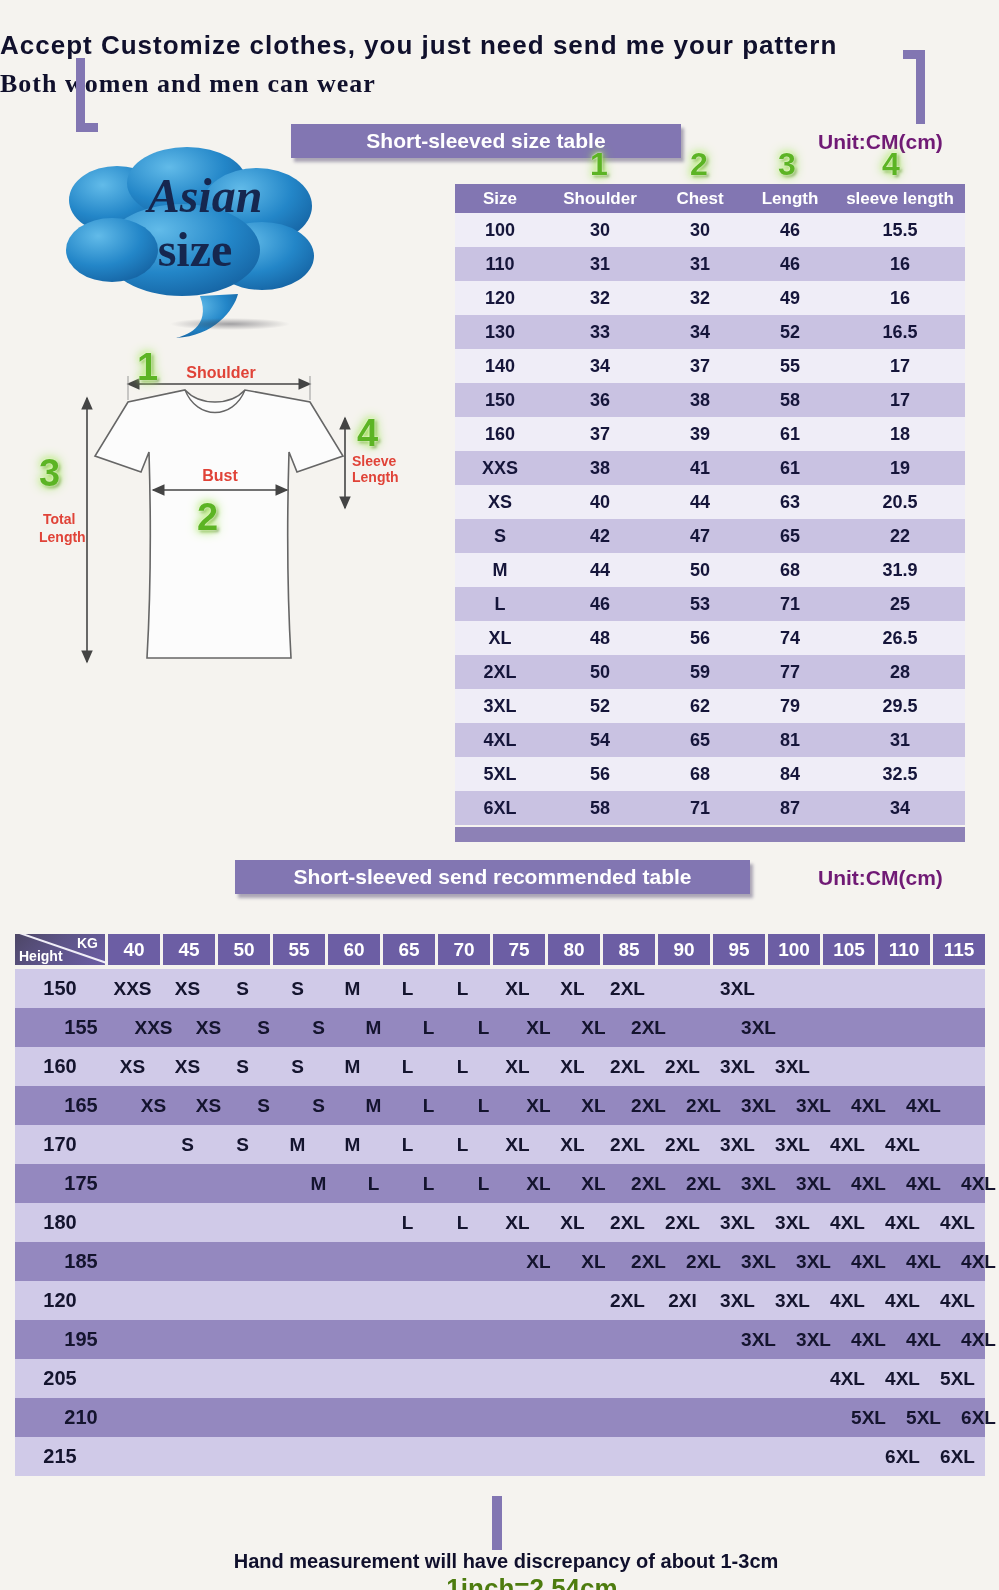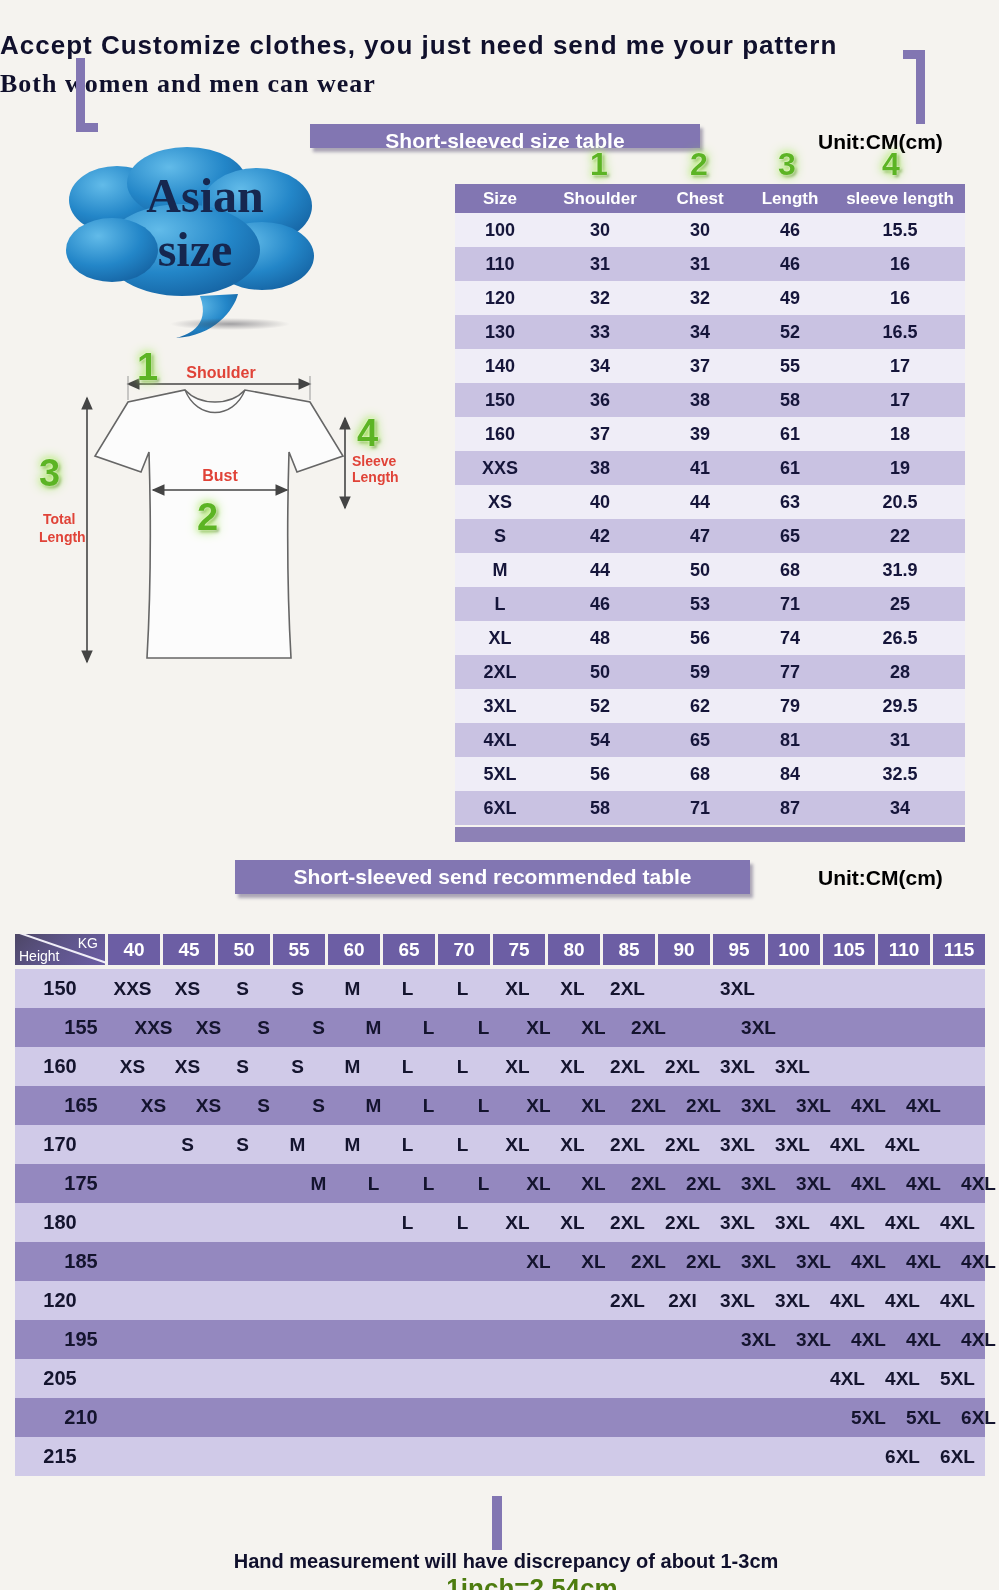--- a/index.html
+++ b/index.html
@@ -10,36 +10,36 @@
   .top-header { position: absolute; left: 0; top: 30px; width: 100%; font-weight: bold; color: #10102c; }
   .h1 { font-size: 26px; letter-spacing: 1px; }
   .h2 { font-size: 26px; margin-top: 8px; letter-spacing: 1px; font-family: Liberation Serif, serif; }
   .br-left { position: absolute; left: 76px; top: 28px; width: 9px; height: 74px; background: #8276b2; }
   .br-left::after { content: ""; position: absolute; left: 0; bottom: 0; width: 22px; height: 9px; background: #8276b2; }
   .br-right { position: absolute; right: 74px; top: 20px; width: 9px; height: 74px; background: #8276b2; }
   .br-right::before { content: ""; position: absolute; right: 0; top: 0; width: 22px; height: 9px; background: #8276b2; }
 
   
   .banner { position: absolute; background: #8276b2; color: #fff; font-weight: bold; text-align: center; box-shadow: 3px 4px 3px rgba(80,70,110,0.45); }
-  .banner1 { left: 310px; top: 124px; width: 390px; height: 24px; font-size: 21px; line-height: 34px; }
+  .banner1 { left: 291px; top: 124px; width: 390px; height: 34px; font-size: 21px; line-height: 34px; }
   .banner2 { left: 235px; top: 860px; width: 515px; height: 34px; font-size: 21px; line-height: 34px; }
-  .unit { position: absolute; font-weight: bold; color: #000000; font-size: 21px; }
+  .unit { position: absolute; font-weight: bold; color: #701a75; font-size: 21px; }
   .unit1 { left: 818px; top: 130px; }
   .unit2 { left: 818px; top: 866px; }
 
   
   .glow { color: #5cb424; font-weight: bold;
           text-shadow: 0 0 2px #ffffff, 0 0 6px #c8f486, 0 0 12px #8add3e, 2px 2px 3px rgba(40,90,10,0.55); }
   .tnum { position: absolute; top: 146px; font-size: 32px; z-index: 5; }
   .tn1 { left: 590px; } .tn2 { left: 690px; } .tn3 { left: 778px; } .tn4 { left: 882px; }
 
   
   .cloud-wrap { position: absolute; left: 52px; top: 138px; width: 270px; height: 210px; }
   .cloud-t1 { position: absolute; left: 43px; top: 30px; width: 220px; text-align: center;
-              font-family: "Liberation Serif", serif; font-size: 48px; font-weight: bold; color: #16274f; }
+              font-family: "Liberation Serif", serif; font-size: 48px; font-weight: bold; color: #16274f; font-style: italic; }
   .cloud-t2 { position: absolute; left: 33px; top: 84px; width: 220px; text-align: center;
               font-family: "Liberation Serif", serif; font-size: 48px; font-weight: bold; color: #16274f; }
   .cloud-shadow { position: absolute; left: 150px; top: 316px; width: 160px; height: 16px;
                   background: radial-gradient(ellipse closest-side, rgba(60,60,70,0.45), rgba(60,60,70,0) 75%); }
 
   
   .size-table { position: absolute; left: 455px; top: 184px; width: 510px; z-index: 2; }
   .st-header { display: grid; grid-template-columns: 90px 110px 90px 90px 130px; background: #8276b2; color: #fff;
                height: 29px; align-items: center; font-weight: bold; font-size: 17px; text-align: center; }
   .st-row { display: grid; grid-template-columns: 90px 110px 90px 90px 130px; height: 34px; align-items: center;
@@ -55,21 +55,21 @@
   .dnum { position: absolute; font-size: 38px; }
   .d1 { left: 112px; top: 8px; }
   .d2 { left: 172px; top: 158px; }
   .d3 { left: 14px; top: 114px; }
   .d4 { left: 332px; top: 74px; }
 
   
   .rec-table { position: absolute; left: 15px; top: 934px; width: 970px; }
   .rt-header { display: flex; gap: 3px; height: 31px; margin-bottom: 4px; }
   .rt-corner { position: relative; width: 90px; background: linear-gradient(135deg, #4d4666 0%, #5d5488 45%, #6c5ea4 100%);
-               color: #fff; font-weight: normal; font-size: 14px; overflow: hidden; }
+               color: #fff; font-weight: bold; font-size: 14px; overflow: hidden; }
   .rt-corner::after { content: ""; position: absolute; left: -14px; top: 14px; width: 130px; height: 2px;
                       background: #f0eef8; transform: rotate(19deg); }
   .corner-kg { position: absolute; right: 7px; top: 1px; }
   .corner-height { position: absolute; left: 4px; bottom: 1px; }
   .rt-head-cell { width: 52px; background: #6c5ea4; color: #fff; font-weight: bold; font-size: 19px;
                   text-align: center; line-height: 31px; }
   .rt-row { display: grid; grid-template-columns: 90px repeat(16, 55px); height: 39px; align-items: center;
             text-align: center; font-weight: bold; font-size: 19px; color: #14142e; }
   .rt-row.even { background: #d0cae8; }
   .rt-row.odd  { background: #9488bf; padding-left: 21px; }

